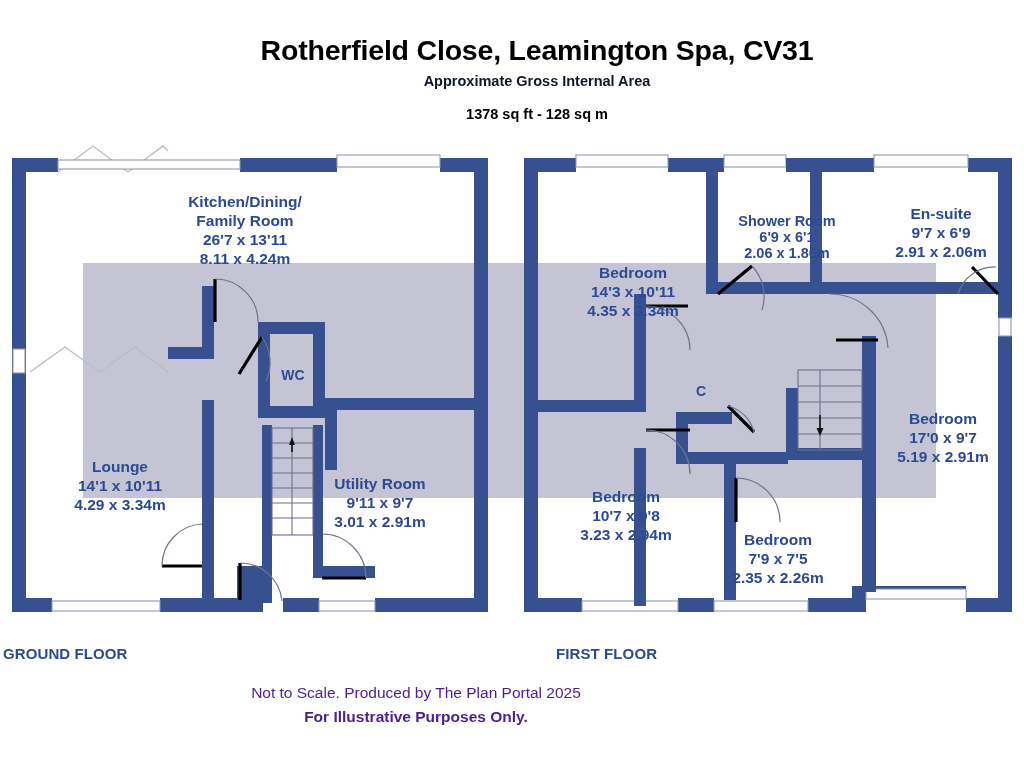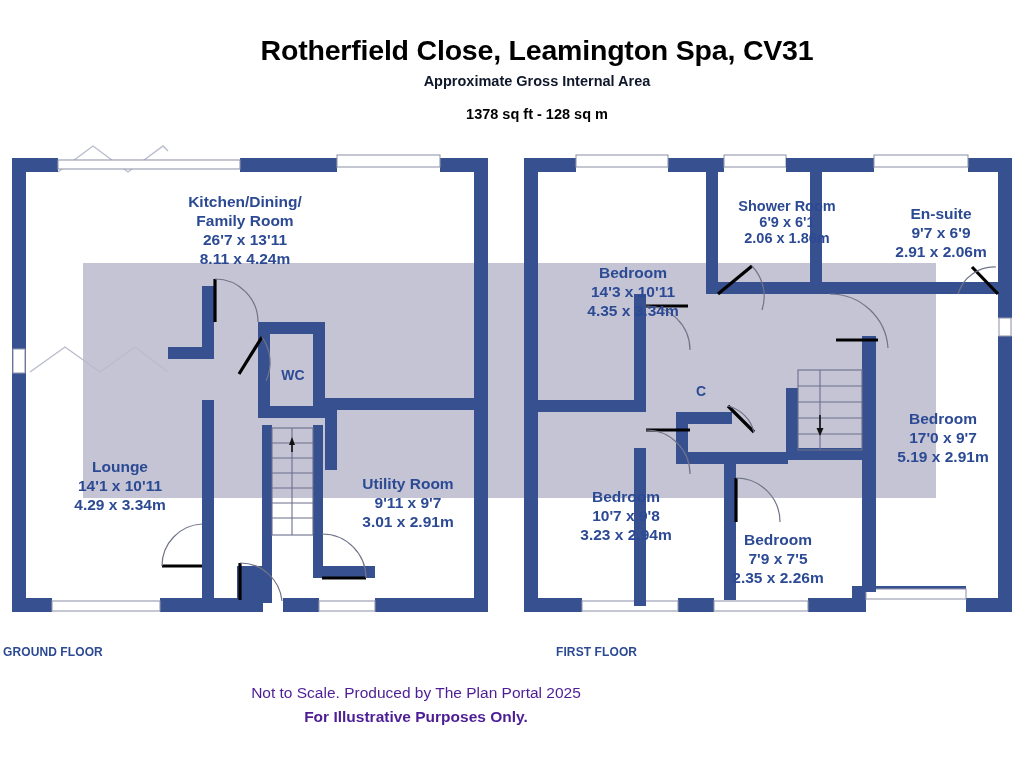--- a/index.html
+++ b/index.html
@@ -74,21 +74,21 @@
     pointer-events: none;
   }
   .rlabel.sm { font-size: 14px; line-height: 17px; }
   .rlabel.tiny { font-size: 14.5px; line-height: 16px; }
 
   
   .floorcap {
     position: absolute;
     color: #2c4a94;
     font-weight: bold;
-    font-size: 12px;
+    font-size: 15px;
     letter-spacing: 0.1px;
     white-space: nowrap;
   }
 
   
   .foot {
     position: absolute;
     width: 832px;
     text-align: center;
     color: #4c1d95;
@@ -339,31 +339,31 @@
     <div>26'7 x 13'11</div>
     <div>8.11 x 4.24m</div>
   </div>
 
   <div class="rlabel" style="left:35px; top:457px; width:170px;">
     <div>Lounge</div>
     <div>14'1 x 10'11</div>
     <div>4.29 x 3.34m</div>
   </div>
 
-  <div class="rlabel" style="left:322px; top:474px; width:132px;padding-left:20px;">
+  <div class="rlabel" style="left:314px; top:474px; width:132px;">
     <div>Utility Room</div>
     <div>9'11 x 9'7</div>
     <div>3.01 x 2.91m</div>
   </div>
 
   <div class="rlabel sm" style="left:262px; top:367px; width:62px;">
     <div>WC</div>
   </div>
 
-  <div class="rlabel tiny" style="left:716px; top:198px; width:142px;">
+  <div class="rlabel tiny" style="left:716px; top:213px; width:142px;">
     <div>Shower Room</div>
     <div>6'9 x 6'1</div>
     <div>2.06 x 1.86m</div>
   </div>
 
   <div class="rlabel" style="left:862px; top:204px; width:158px;">
     <div>En-suite</div>
     <div>9'7 x 6'9</div>
     <div>2.91 x 2.06m</div>
   </div>

